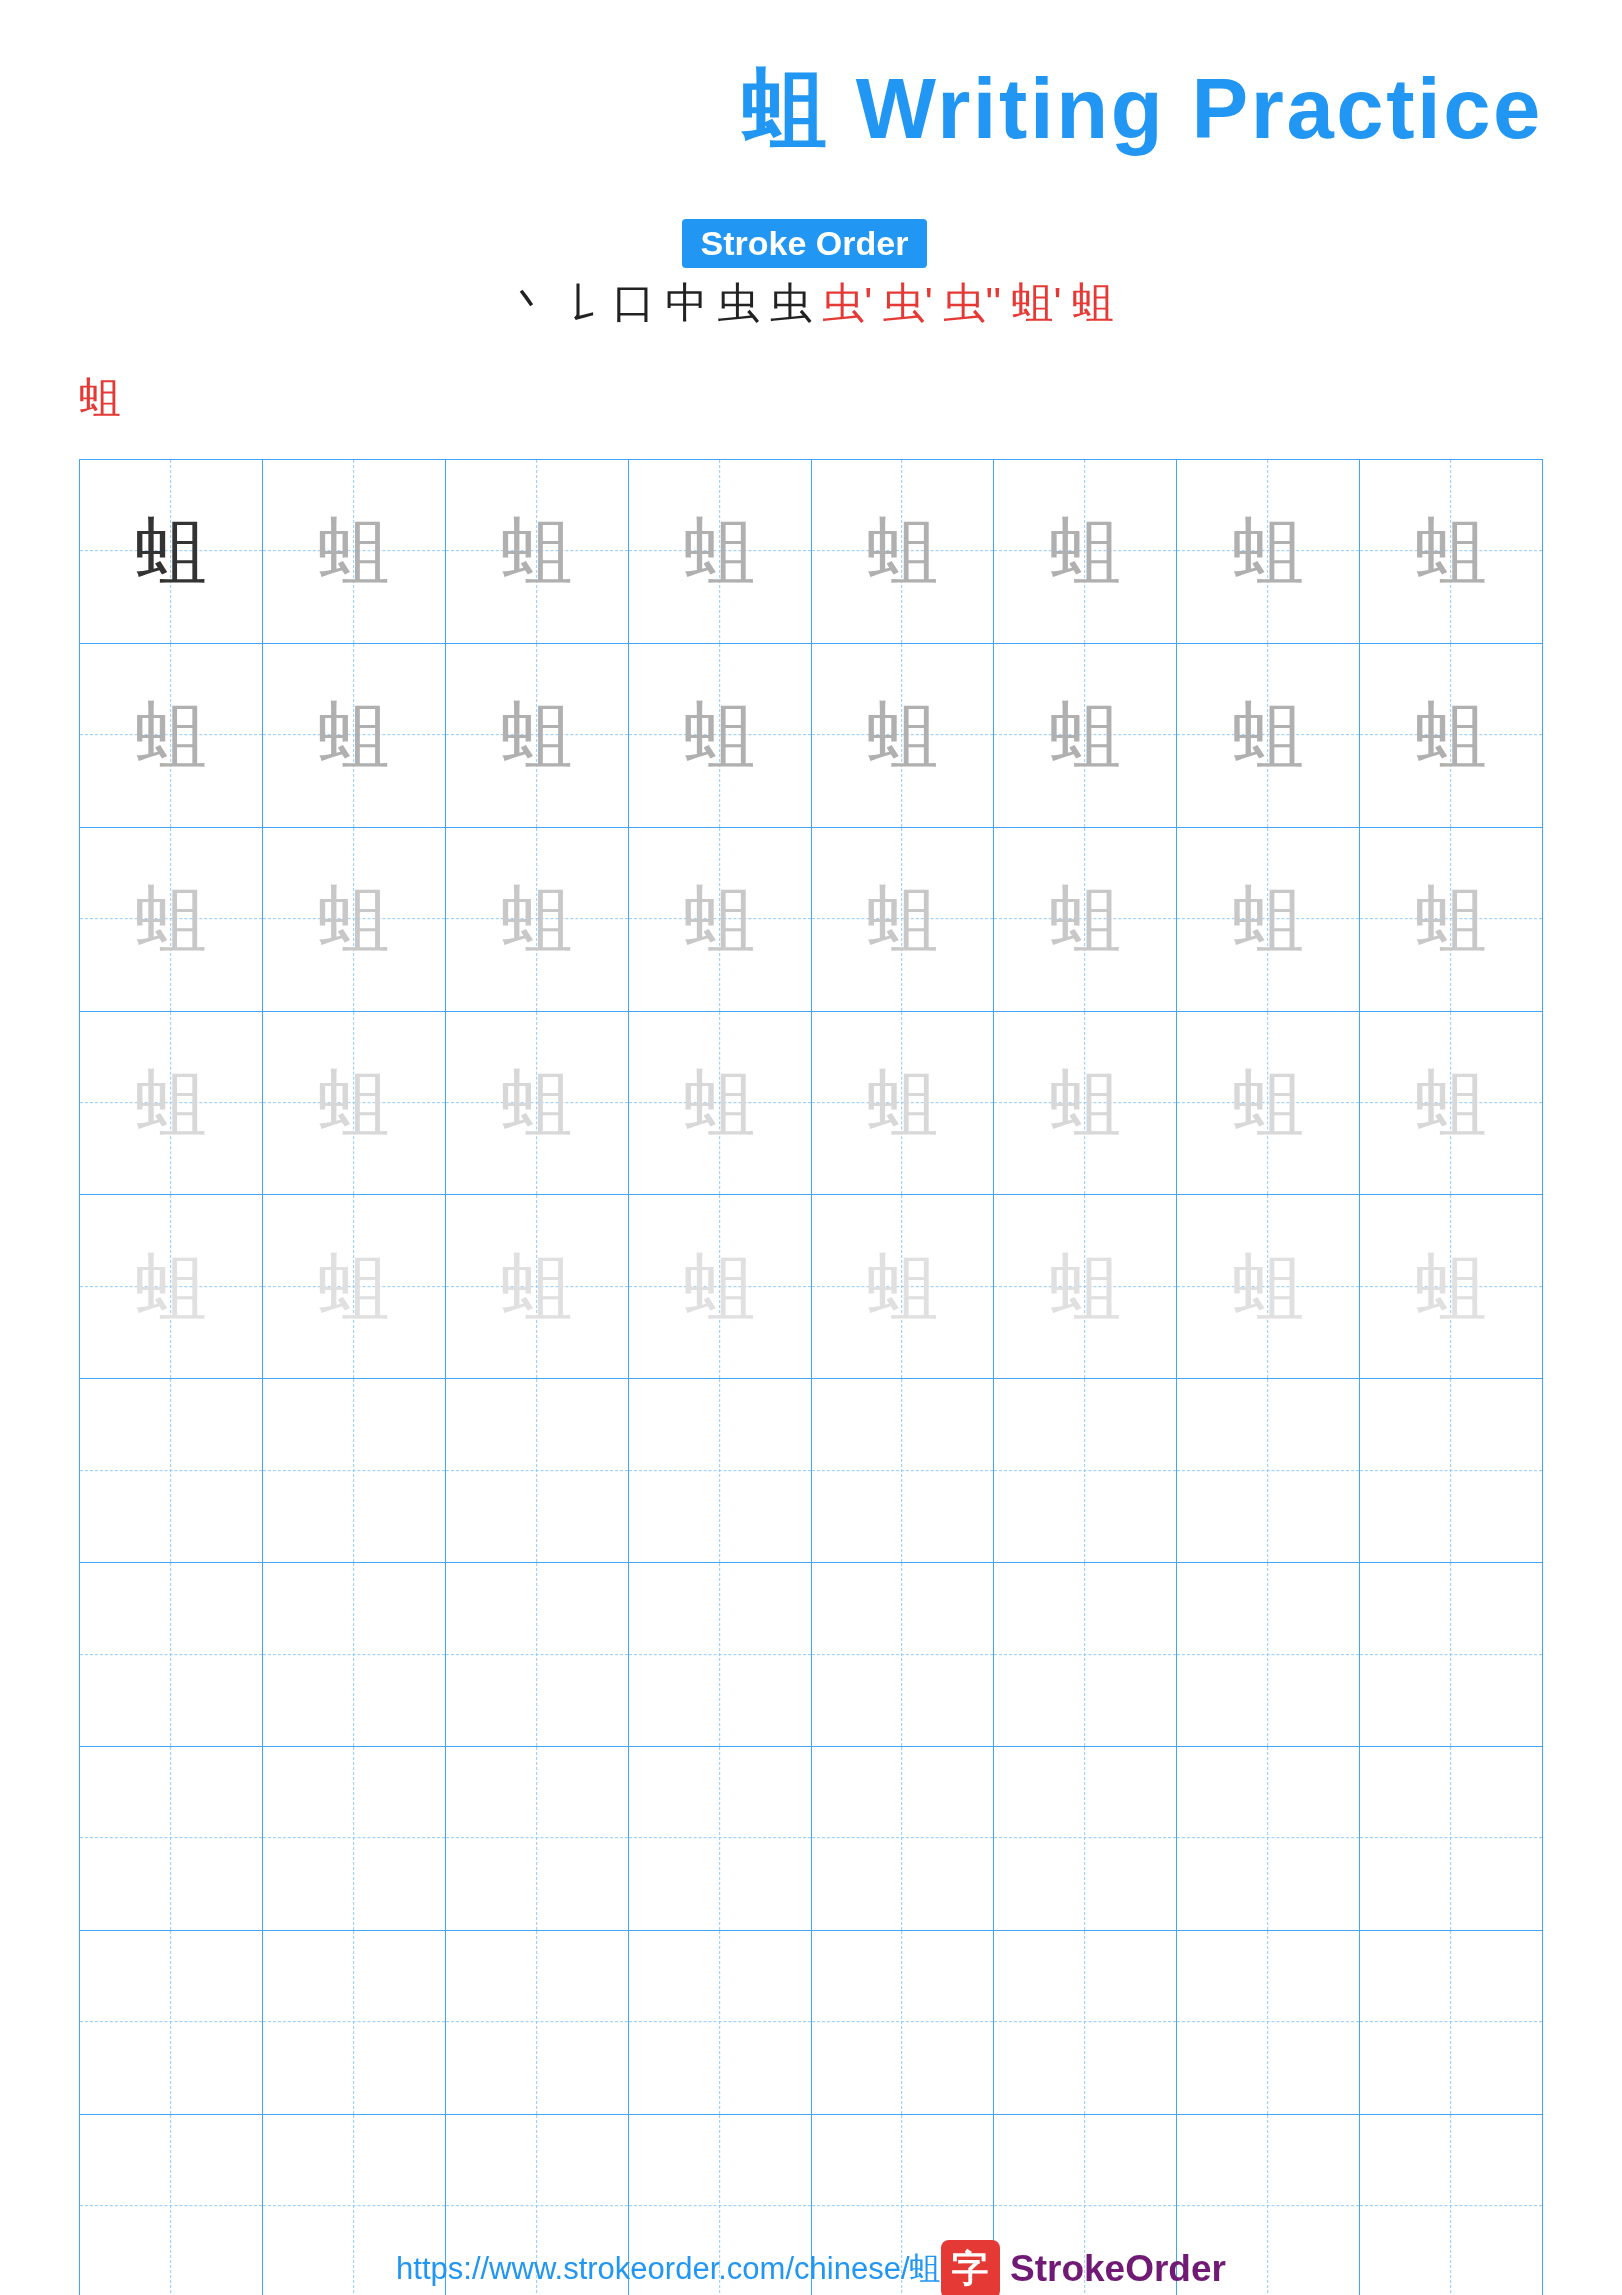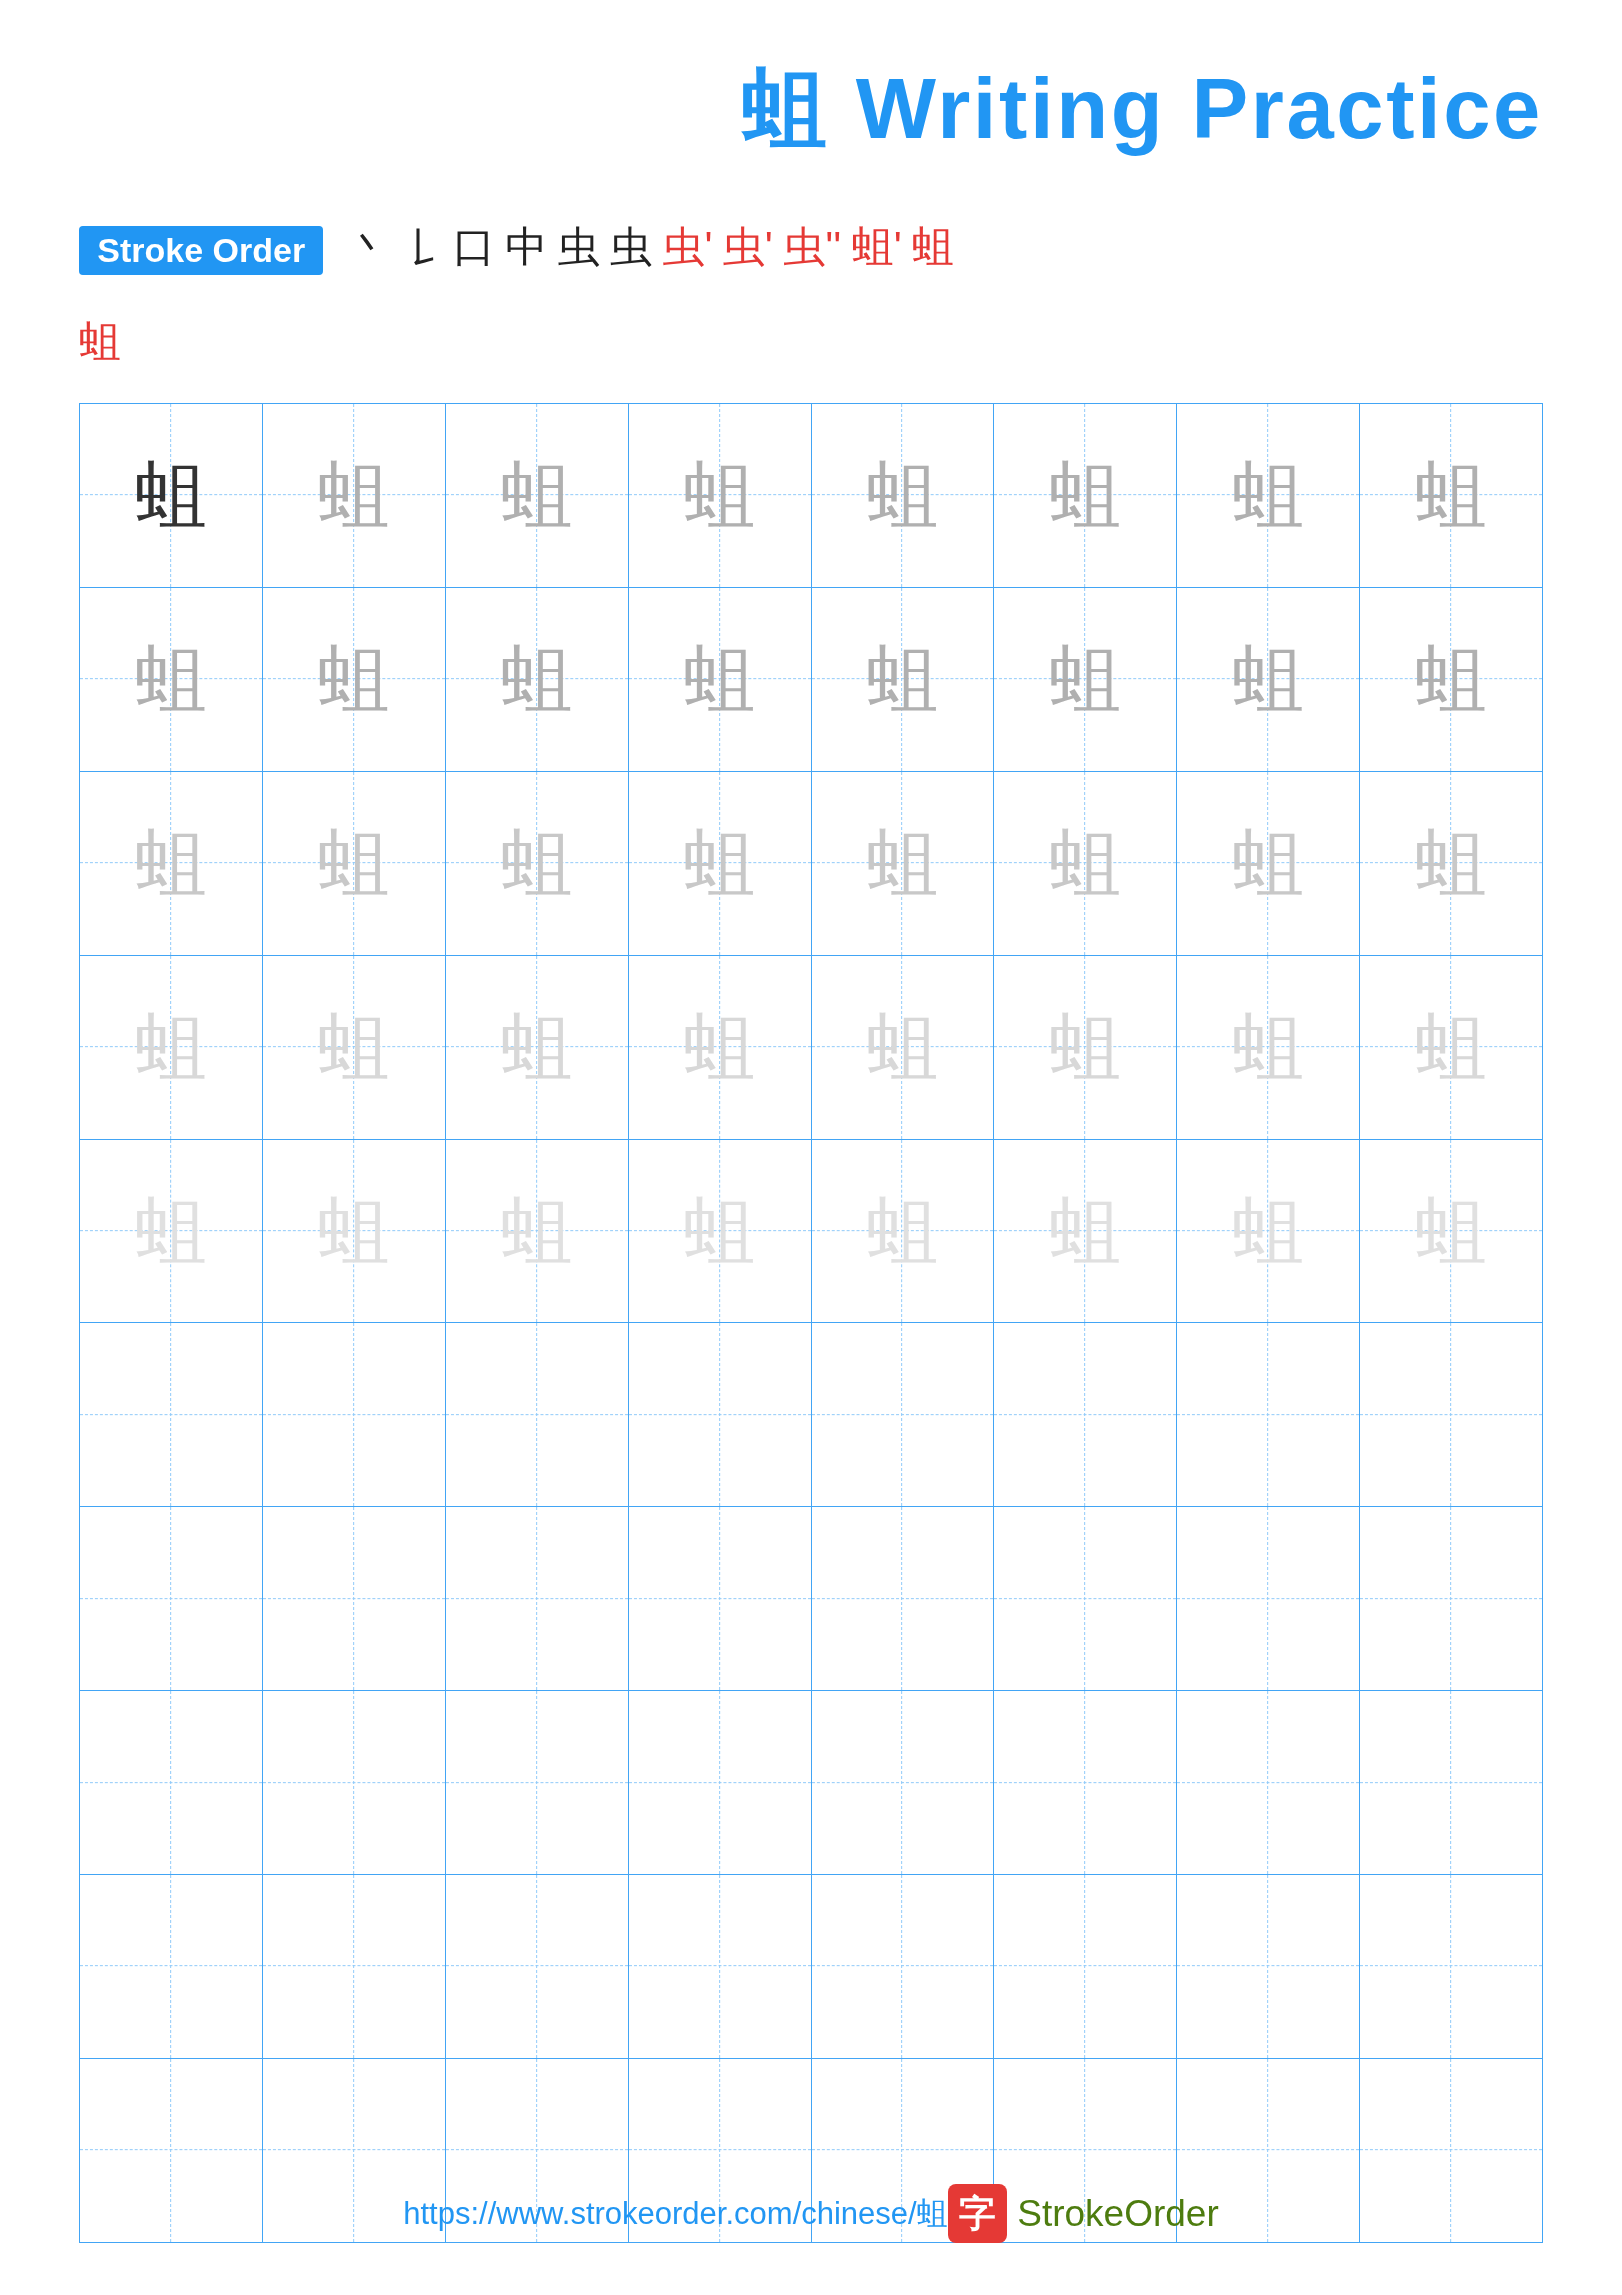--- a/index.html
+++ b/index.html
@@ -24,24 +24,25 @@
       text-align: right;
       font-size: 85px;
       font-weight: bold;
       color: #2196F3;
       margin-bottom: 52px;
       letter-spacing: 2.6px;
     }
 
     .stroke-order-section {
       display: flex;
-      align-items: flex-end;
+      align-items: center;
       flex-wrap: wrap;
       margin-bottom: 39px;
       gap: 6.5px;
+      flex-direction: column;
     }
 
     .stroke-order-label {
       background: #2196F3;
       color: white;
       font-size: 34px;
       font-weight: bold;
       padding: 5.2px 18.3px;
       border-radius: 3.9px;
       white-space: nowrap;
@@ -191,22 +192,22 @@
       display: flex;
       align-items: center;
       justify-content: center;
       color: white;
       font-size: 37px;
       font-weight: bold;
     }
 
     .logo-text {
       font-size: 37px;
-      font-weight: normal;
-      color: #4d7c0f;
+      font-weight: bold;
+      color: #701a75;
     }
   </style>
 </head>
 <body>
 
 <div class="page">
 
   <div class="title">
     <span>蛆</span>
     <span> Writing Practice</span>

